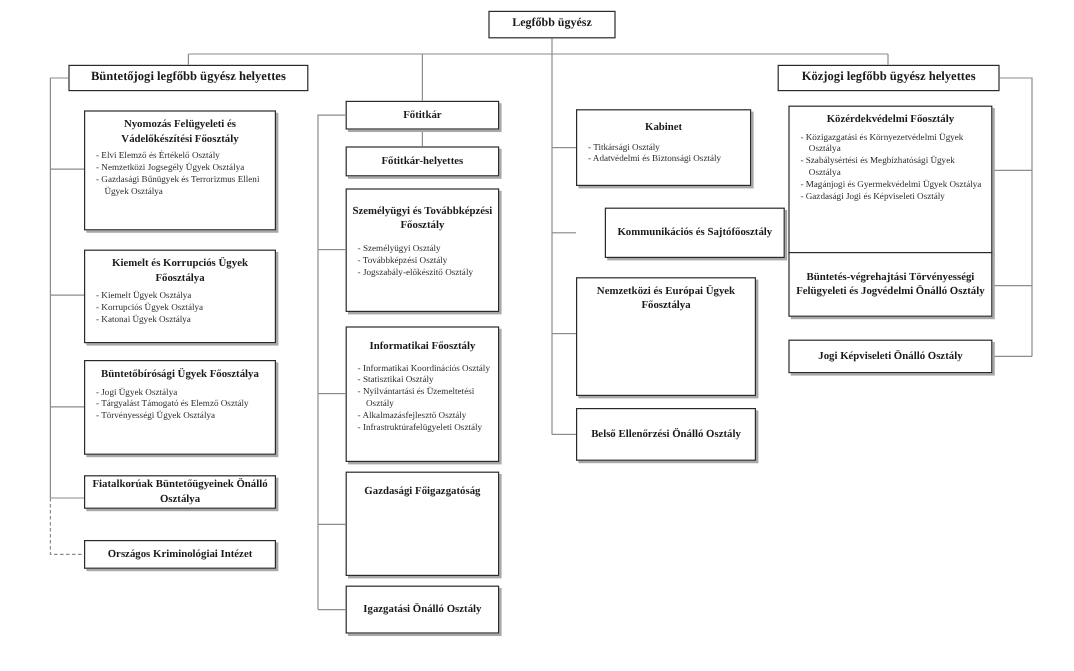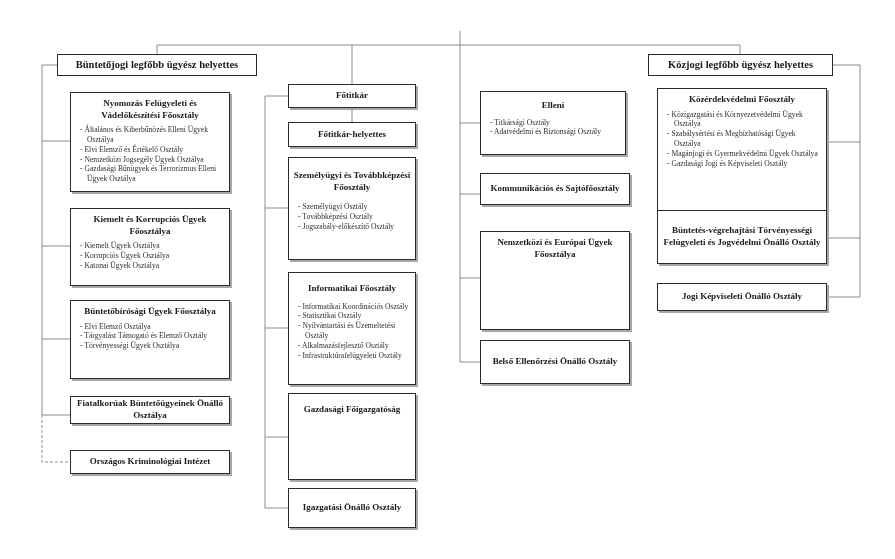--- a/index.html
+++ b/index.html
@@ -55,49 +55,51 @@
       <path d="M265 328 H288"></path>
       <path d="M265 437 H288"></path>
       <path d="M265 508 H288"></path>
       <path d="M833 65 H860 V297"></path>
       <path d="M860 142 H827"></path>
       <path d="M860 238 H827"></path>
       <path d="M860 297 H827"></path>
     </g>
   </svg>
 
+  <div class="box center root" style="left:407px;top:9px;width:106px;height:23px">
+    <div class="title">Legfőbb ügyész</div>
+  </div>
 
   <div class="box center hdr" style="left:57px;top:54px;width:200px;height:22px">
     <div class="title">Büntetőjogi legfőbb ügyész helyettes</div>
   </div>
   <div class="box center hdr" style="left:648px;top:54px;width:185px;height:22px">
     <div class="title">Közjogi legfőbb ügyész helyettes</div>
   </div>
 
   <div class="box sh" style="left:70px;top:92px;width:160px;height:100px">
     <div class="title">Nyomozás Felügyeleti és Vádelőkészítési Főosztály</div>
     <div class="items">
-        <div class="item">Általános és Kiberbűnözés Elleni Ügyek Osztálya</div>
         <div class="item">Elvi Elemző és Értékelő Osztály</div>
         <div class="item">Nemzetközi Jogsegély Ügyek Osztálya</div>
         <div class="item">Gazdasági Bűnügyek és Terrorizmus Elleni Ügyek Osztálya</div>
       </div>
   </div>
   <div class="box sh" style="left:70px;top:208px;width:160px;height:78px">
     <div class="title">Kiemelt és Korrupciós Ügyek Főosztálya</div>
     <div class="items">
         <div class="item">Kiemelt Ügyek Osztálya</div>
         <div class="item">Korrupciós Ügyek Osztálya</div>
         <div class="item">Katonai Ügyek Osztálya</div>
       </div>
   </div>
   <div class="box sh" style="left:70px;top:300px;width:160px;height:79px">
     <div class="title">Büntetőbírósági Ügyek Főosztálya</div>
     <div class="items">
-        <div class="item">Elvi Elemző Osztálya</div>
+        <div class="item">Jogi Ügyek Osztálya</div>
         <div class="item">Tárgyalást Támogató és Elemző Osztály</div>
         <div class="item">Törvényességi Ügyek Osztálya</div>
       </div>
   </div>
   <div class="box sh center" style="left:70px;top:396px;width:160px;height:28px">
     <div class="title">Fiatalkorúak Büntetőügyeinek Önálló Osztálya</div>
   </div>
   <div class="box sh center" style="left:70px;top:450px;width:160px;height:24px">
     <div class="title">Országos Kriminológiai Intézet</div>
   </div>
@@ -127,27 +129,27 @@
       </div>
   </div>
   <div class="box sh" style="left:288px;top:393px;width:128px;height:87px">
     <div class="title" style="padding-top:10px">Gazdasági Főigazgatóság</div>
   </div>
   <div class="box sh center" style="left:288px;top:488px;width:128px;height:40px">
     <div class="title">Igazgatási Önálló Osztály</div>
   </div>
 
   <div class="box sh" style="left:480px;top:91px;width:146px;height:64px">
-    <div class="title" style="padding-top:8px">Elleni</div>
+    <div class="title" style="padding-top:8px">Kabinet</div>
     <div class="items" style="margin-top:5px">
         <div class="item">Titkársági Osztály</div>
         <div class="item">Adatvédelmi és Biztonsági Osztály</div>
       </div>
   </div>
-  <div class="box sh center" style="left:480px;top:173px;width:150px;height:32px">
+  <div class="box sh center" style="left:504px;top:173px;width:150px;height:42px">
     <div class="title">Kommunikációs és Sajtófőosztály</div>
   </div>
   <div class="box sh" style="left:480px;top:231px;width:150px;height:99px">
     <div class="title">Nemzetközi és Európai Ügyek Főosztálya</div>
   </div>
   <div class="box sh center" style="left:480px;top:340px;width:150px;height:44px">
     <div class="title">Belső Ellenőrzési Önálló Osztály</div>
   </div>
 
   <div class="box sh" style="left:657px;top:88px;width:170px;height:124px">

